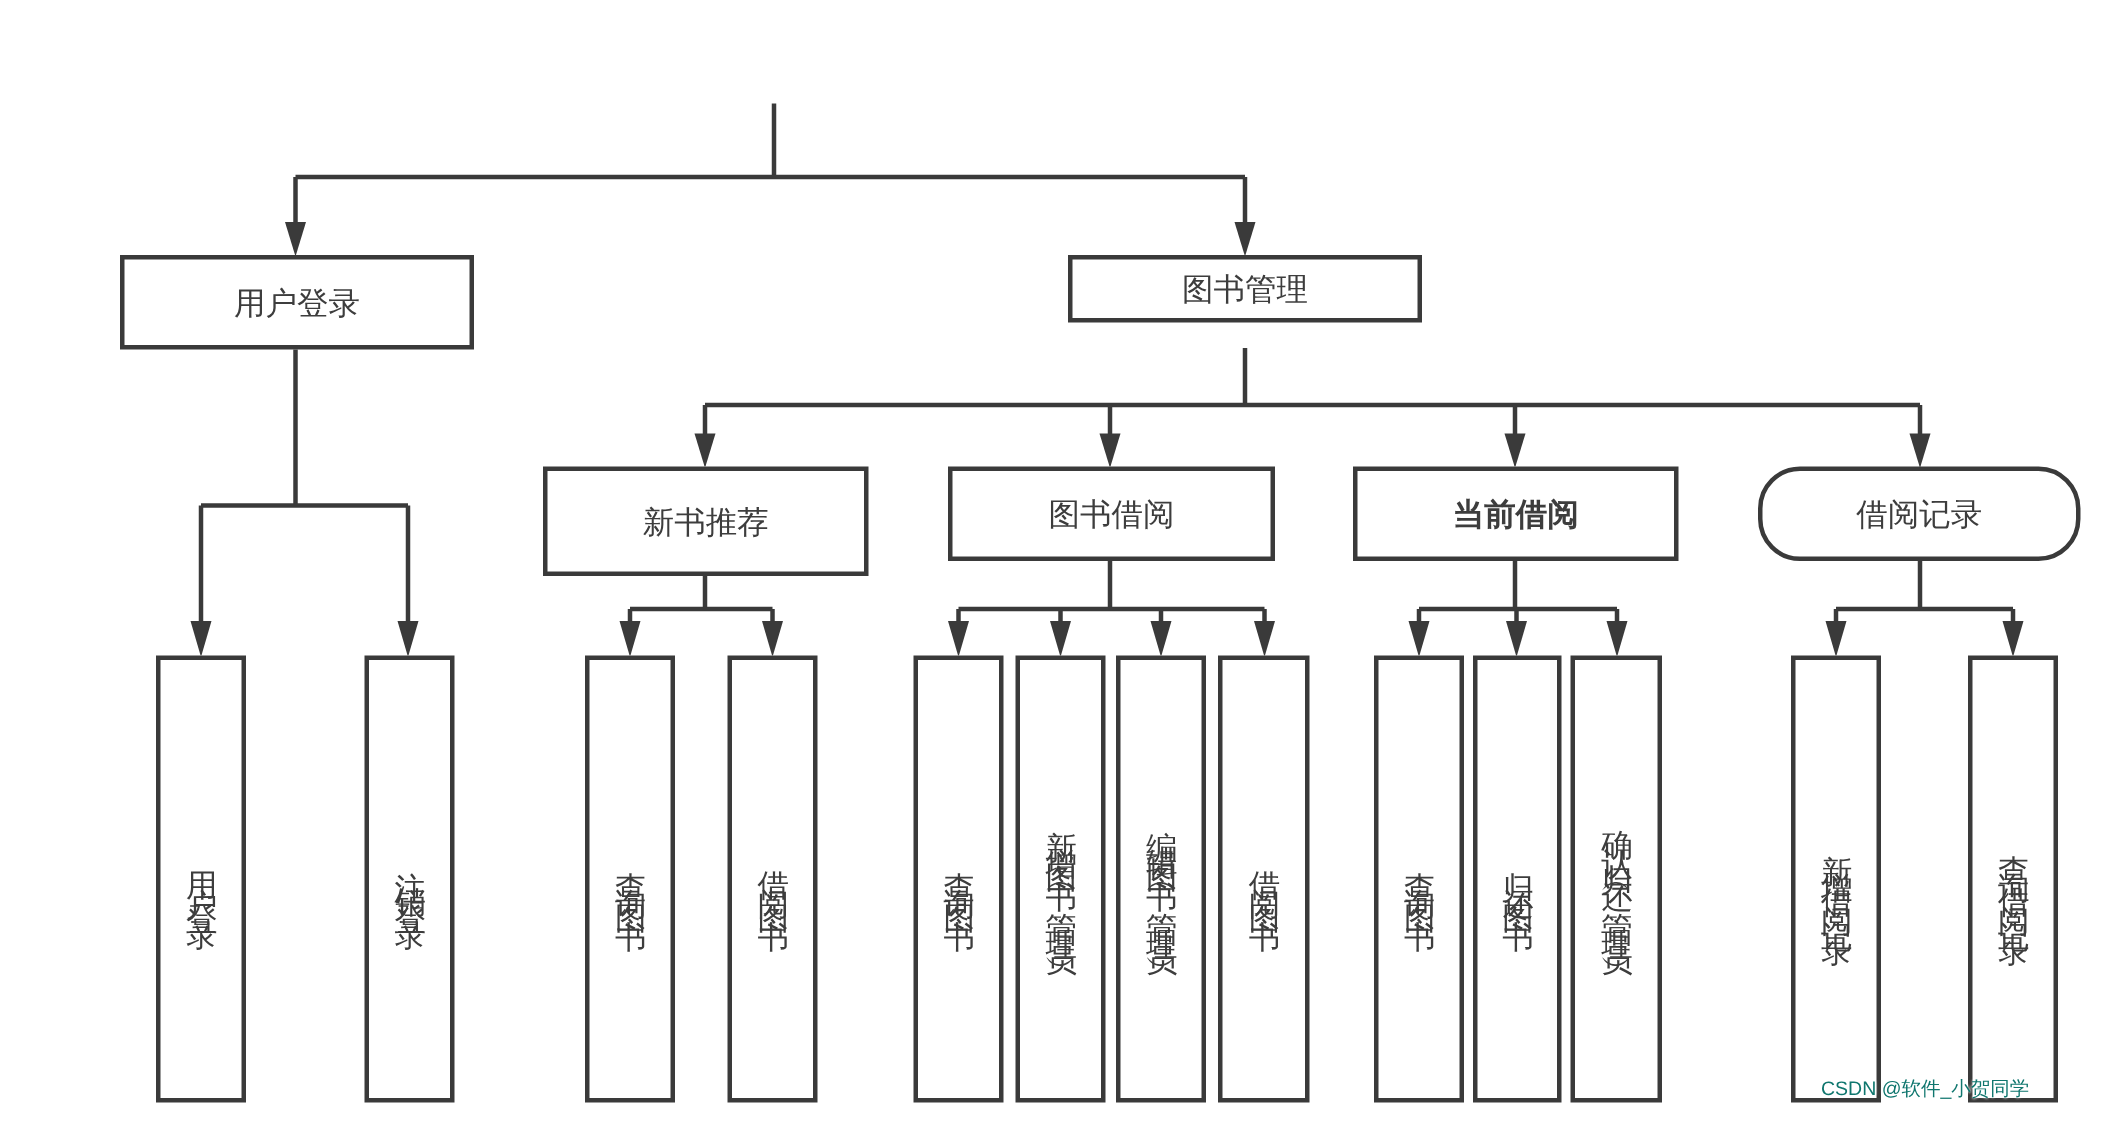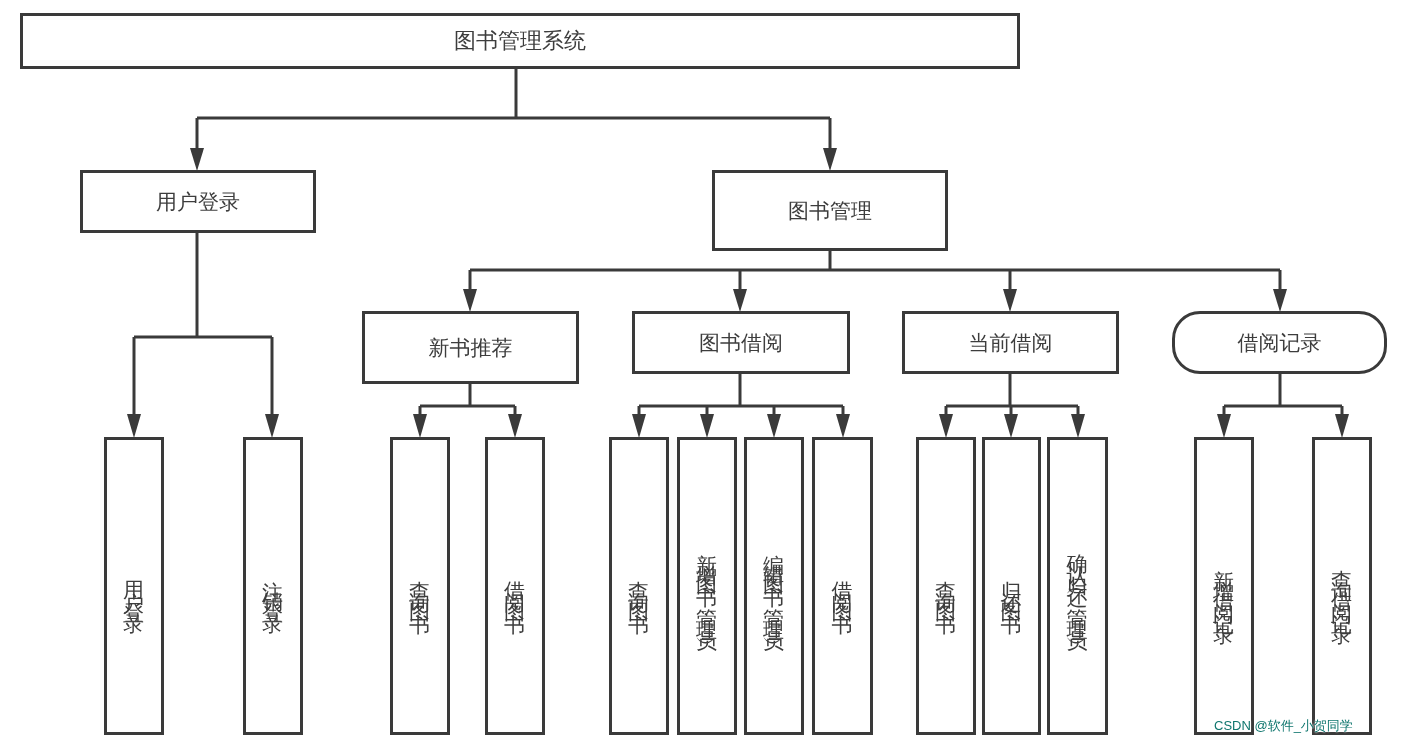--- a/index.html
+++ b/index.html
@@ -115,28 +115,27 @@
       <polygon points="767,414 781,414 774,438"></polygon>
       <polygon points="836,414 850,414 843,438"></polygon>
       <polygon points="939,414 953,414 946,438"></polygon>
       <polygon points="1004,414 1018,414 1011,438"></polygon>
       <polygon points="1071,414 1085,414 1078,438"></polygon>
       <polygon points="1217,414 1231,414 1224,438"></polygon>
       <polygon points="1335,414 1349,414 1342,438"></polygon>
     </g>
   </svg>
 
-  <div class="box root" style="left:20px; top:13px; width:1000px; height:56px;">图书管理系统</div>
 
   <div class="box" style="left:80px; top:170px; width:236px; height:63px;">用户登录</div>
-  <div class="box" style="left:712px; top:170px; width:236px; height:81px;">图书管理</div>
+  <div class="box" style="left:712px; top:170px; width:236px; height:45px;">图书管理</div>
 
   <div class="box" style="left:362px; top:311px; width:217px; height:73px;">新书推荐</div>
   <div class="box" style="left:632px; top:311px; width:218px; height:63px;">图书借阅</div>
-  <div class="box" style="left:902px; top:311px; width:217px; height:63px;">当前借阅</div>
+  <div class="box" style="left:902px; top:311px; width:217px; height:63px;font-weight:bold;">当前借阅</div>
   <div class="box" style="left:1172px; top:311px; width:215px; height:63px;border-radius:28px;">借阅记录</div>
 
   <div class="box vbox" style="left:104px; top:437px; width:60px; height:298px;">用户登录</div>
   <div class="box vbox" style="left:243px; top:437px; width:60px; height:298px;">注销登录</div>
 
   <div class="box vbox" style="left:390px; top:437px; width:60px; height:298px;">查询图书</div>
   <div class="box vbox" style="left:485px; top:437px; width:60px; height:298px;">借阅图书</div>
 
   <div class="box vbox" style="left:609px; top:437px; width:60px; height:298px;">查询图书</div>
   <div class="box vbox" style="left:677px; top:437px; width:60px; height:298px;">新增图书（管理员）</div>

